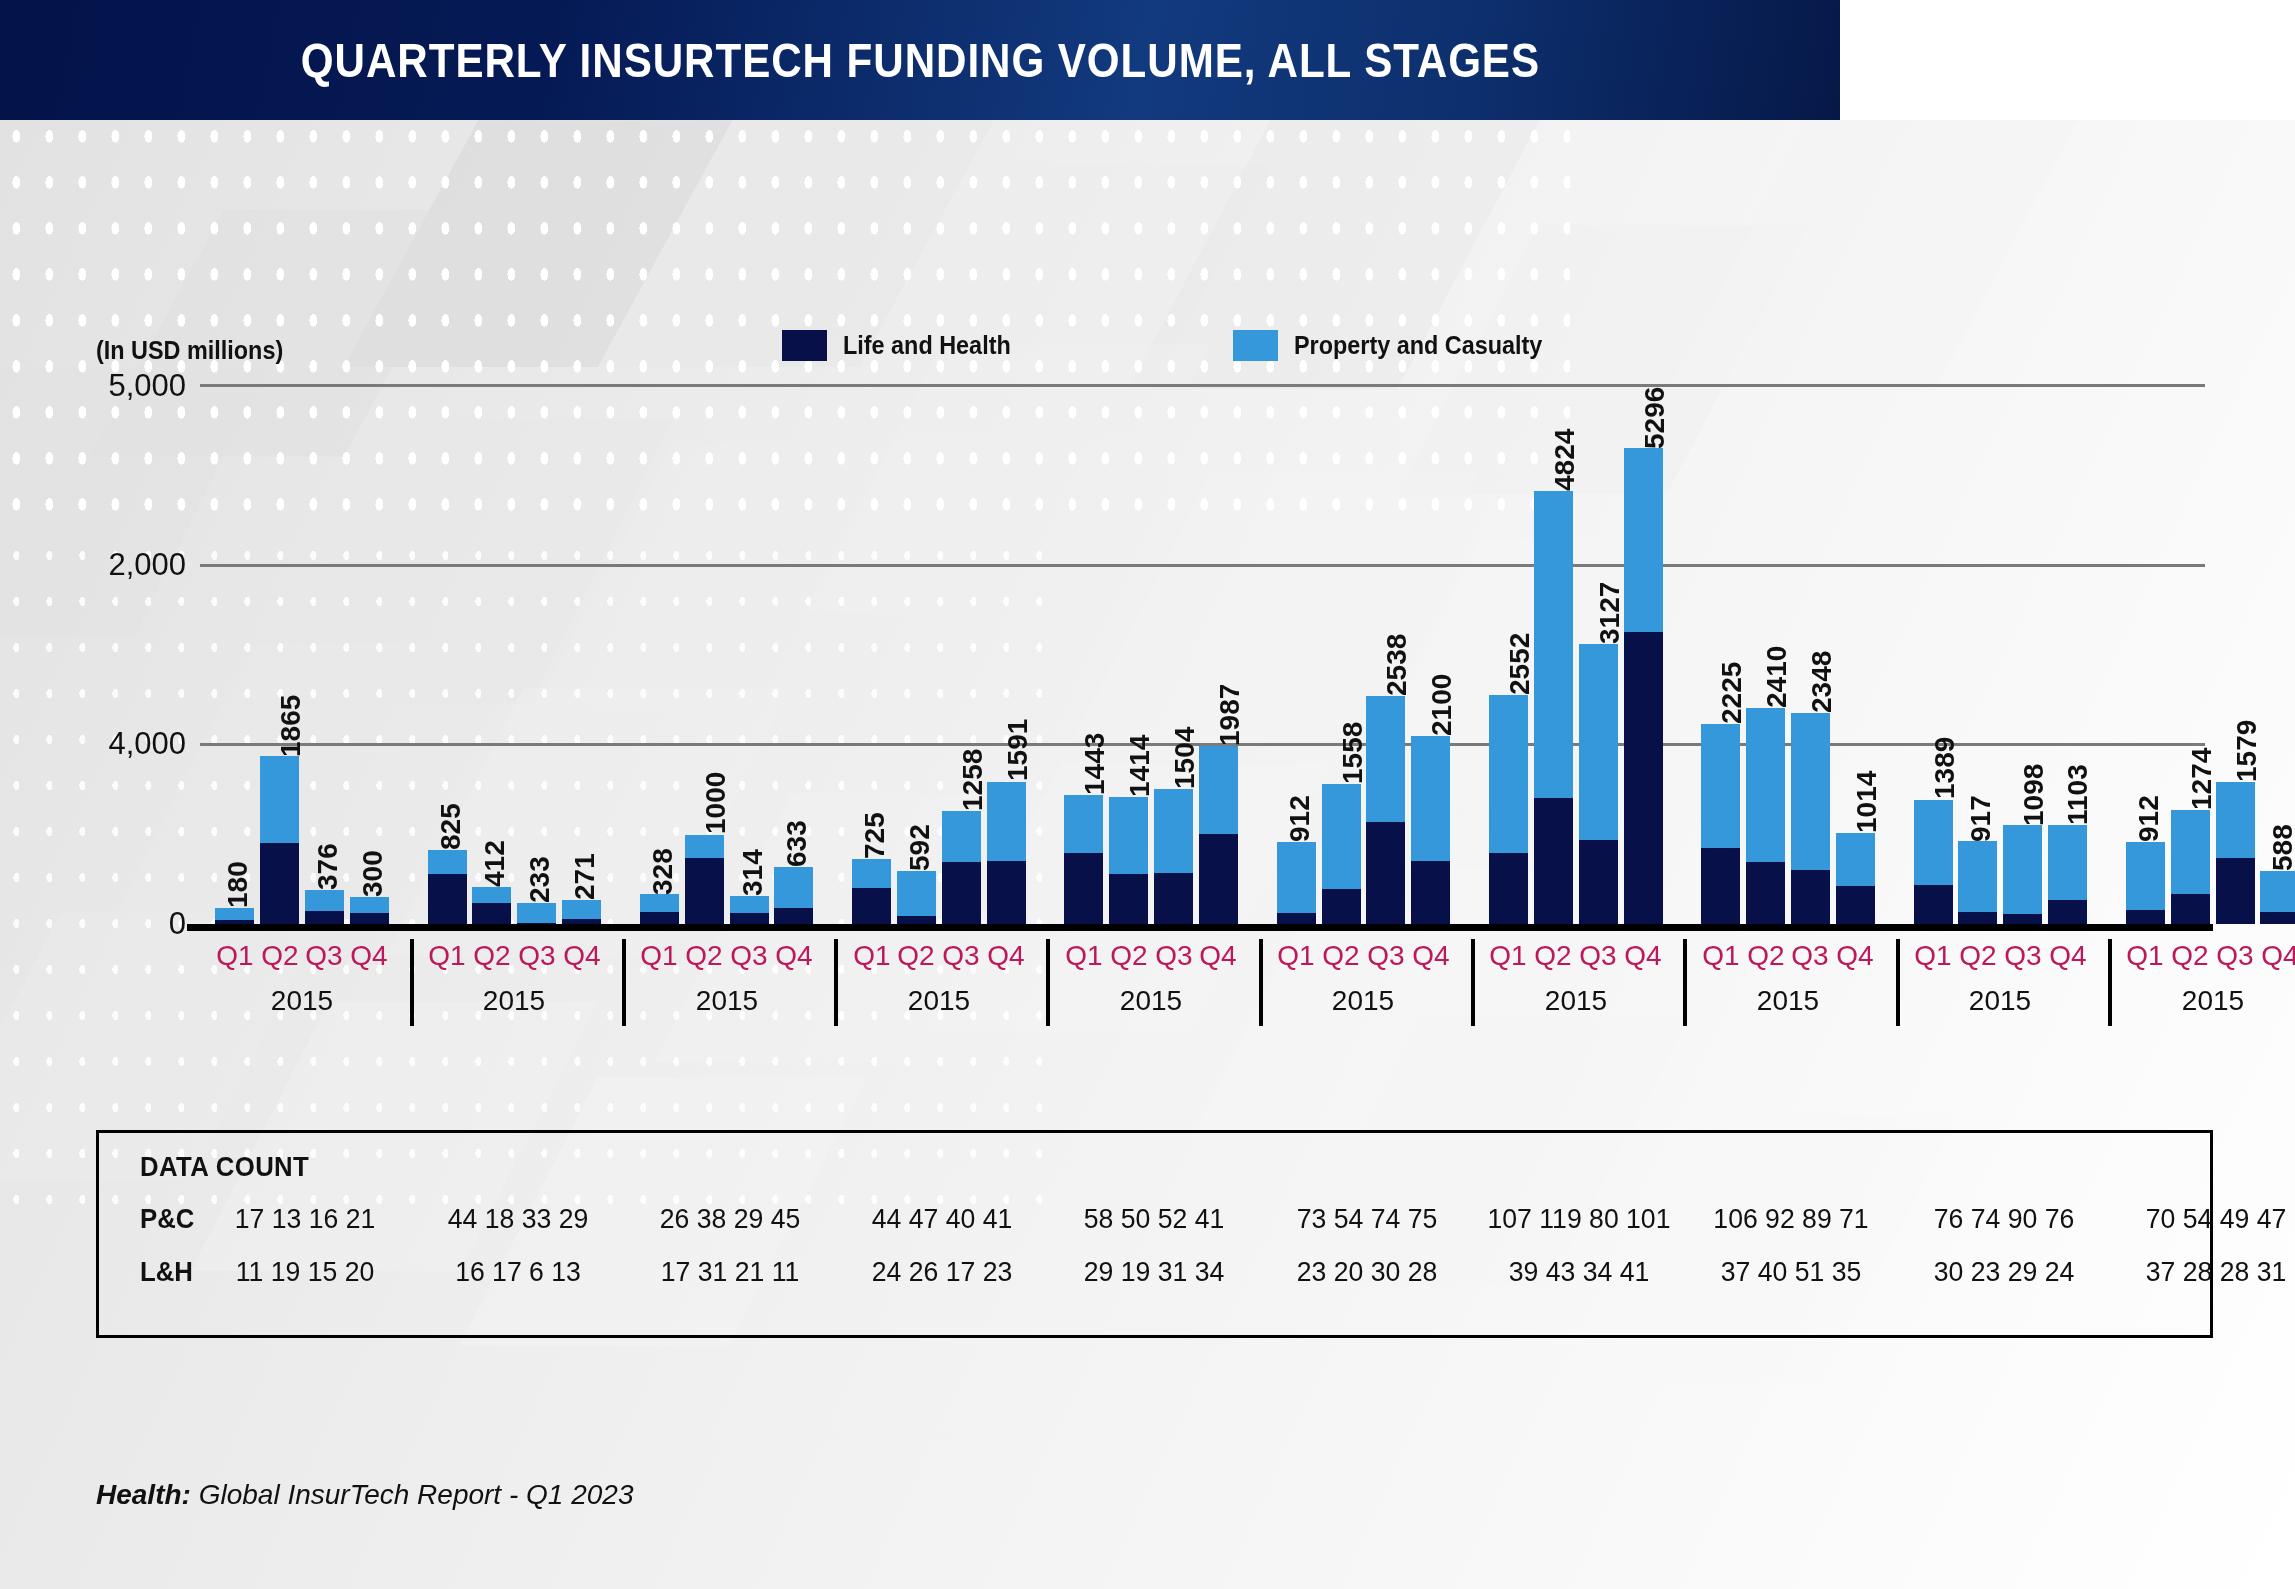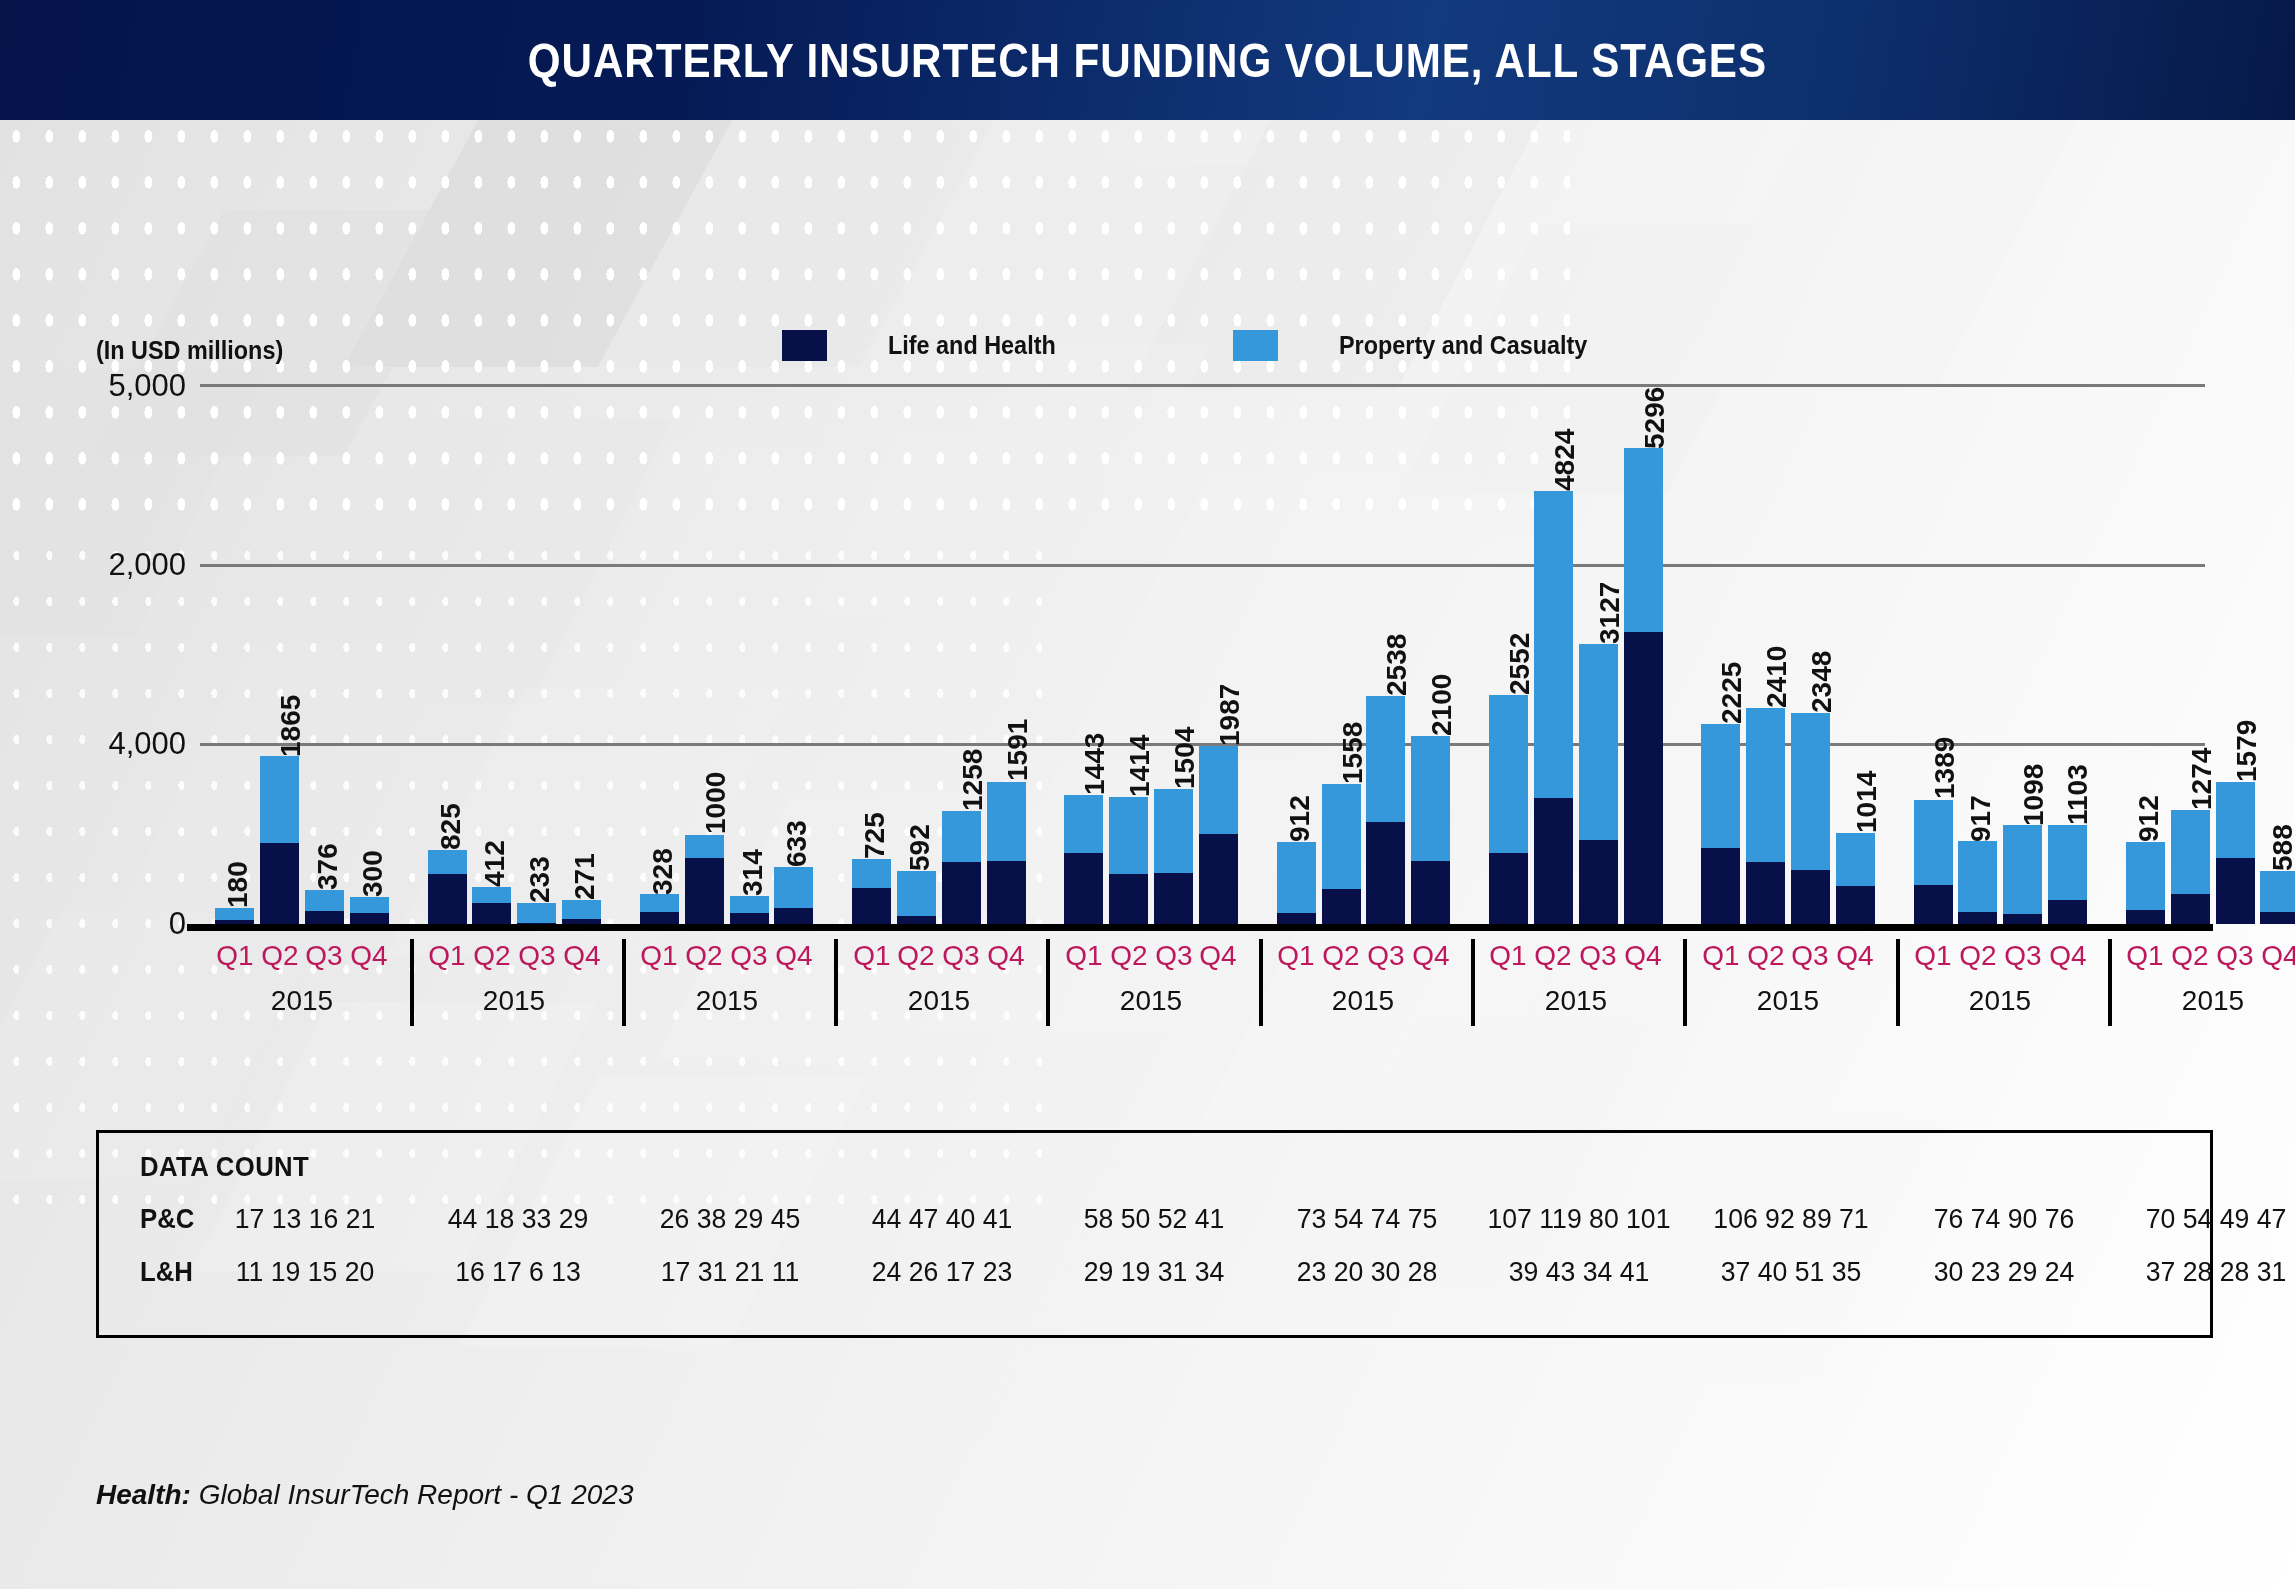--- a/index.html
+++ b/index.html
@@ -6,21 +6,21 @@
   html,body { width:2295px; height:1589px; }
   body {
     font-family:"Liberation Sans", sans-serif;
     background:#ffffff;
     overflow:hidden;
     position:relative;
   }
 
   
   #header{
-    position:absolute; left:0; top:0; width:2295px; height:120px;
+    position:absolute; left:0; top:0; width:1840px; height:120px;
     background:linear-gradient(100deg,#04134a 0%,#051a55 30%,#123a7e 62%,#0d2f6d 80%,#061848 100%);
     display:flex; align-items:center; justify-content:center;
   }
   #header-title{
     color:#ffffff;
     font-family:"Liberation Sans", sans-serif;
     font-weight:bold;
     font-size:49px;
     letter-spacing:1.1px;
     transform:scaleX(.86);
@@ -45,21 +45,21 @@
     background-size:33px 46px;
   }
 
   
   #legend-row{ position:absolute; left:0; top:330px; width:2213px; height:45px; }
   #usd-note{
     position:absolute; left:96px; top:4.5px;
     font-size:26px; font-weight:bold; color:#111; transform:scaleX(.9);
     transform-origin:left center;
   }
-  .legend-item{ position:absolute; top:0; display:flex; align-items:flex-end;gap:45px; }
+  .legend-item{ position:absolute; top:0; display:flex; align-items:flex-end; }
   .legend-swatch{ width:45px; height:31px; }
   .legend-label{ font-size:26px; font-weight:bold; color:#111; margin-left:16.4px; transform:scaleX(.9); transform-origin:left center; }
 
   
   #plot{ position:absolute; left:0; top:0; width:2295px; height:1589px; }
   .gridline{ position:absolute; height:3px; background:#7a7a7a; left:200px; width:2005px; }
   .ytick{
     position:absolute; right:0; font-size:31px; color:#111;
     transform:translateY(-50%); white-space:nowrap;
   }

